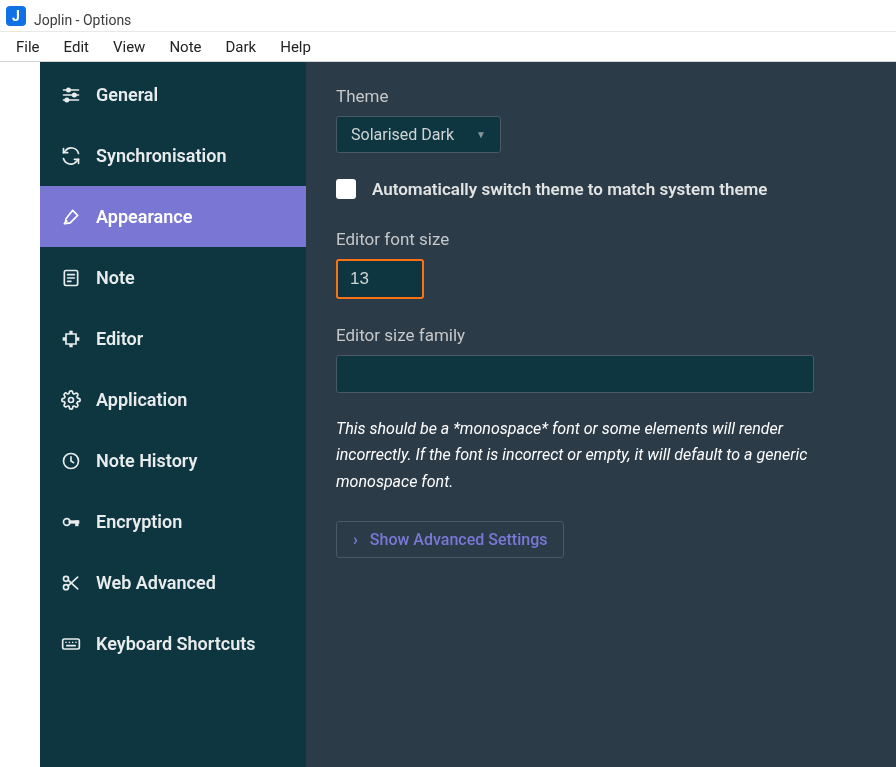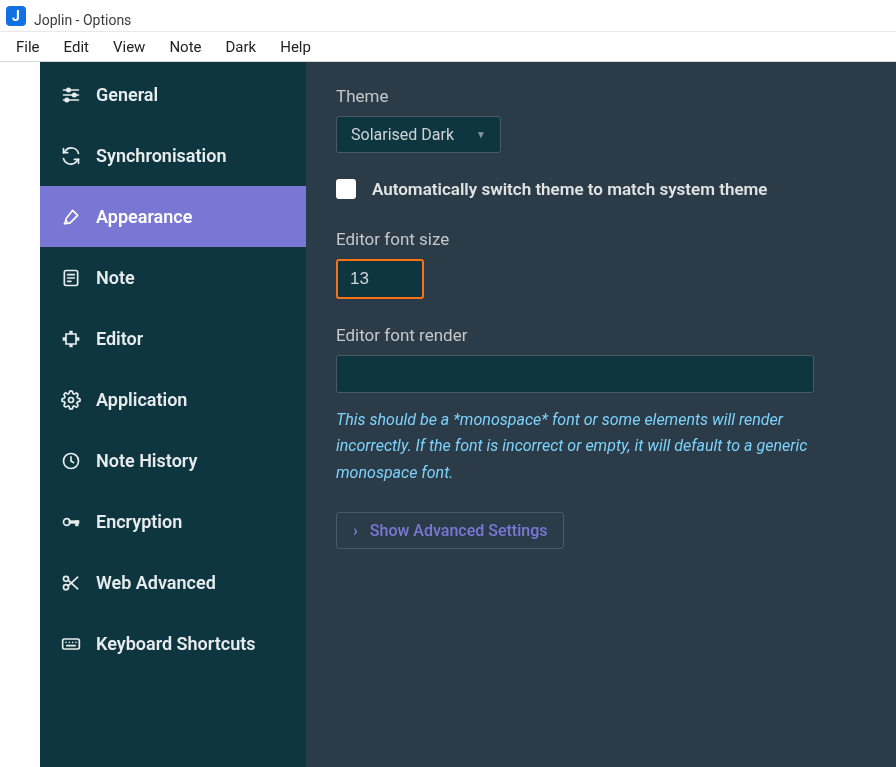--- a/index.html
+++ b/index.html
@@ -151,22 +151,22 @@
     background: #0e3641;
     border: 1px solid #4a5a64;
     border-radius: 3px;
     padding: 8px 12px;
     font-size: 16px;
     color: #d0d4d4;
   }
   .help-text {
     font-size: 16px;
     font-style: italic;
-    color: #7dd3fc;
-    margin-top: 14px;
+    color: #ffffff;
+    margin-top: 23px;
     line-height: 1.65;
     max-width: 480px;
   }
   .advanced-btn {
     display: inline-flex;
     align-items: center;
     gap: 12px;
     border: 1px solid #4a5a64;
     background: #2b3b48;
     border-radius: 3px;
@@ -330,21 +330,21 @@
     <div class="checkbox-row">
       <div class="checkbox"></div>
       <span class="checkbox-label">Automatically switch theme to match system theme</span>
     </div>
 
     <div class="field-label">Editor font size</div>
     <input class="num-input" value="13" style="">
 
     <div class="section-gap"></div>
 
-    <div class="field-label">Editor font render</div>
+    <div class="field-label">Editor size family</div>
     <input class="text-input" value="" style="">
     <div class="help-text">This should be a *monospace* font or some elements will render incorrectly. If the font is incorrect or empty, it will default to a generic monospace font.</div>
 
     <div class="advanced-btn">
       <span class="chev">›</span>
       <span>Show Advanced Settings</span>
     </div>
 
   </div>
 </div>

